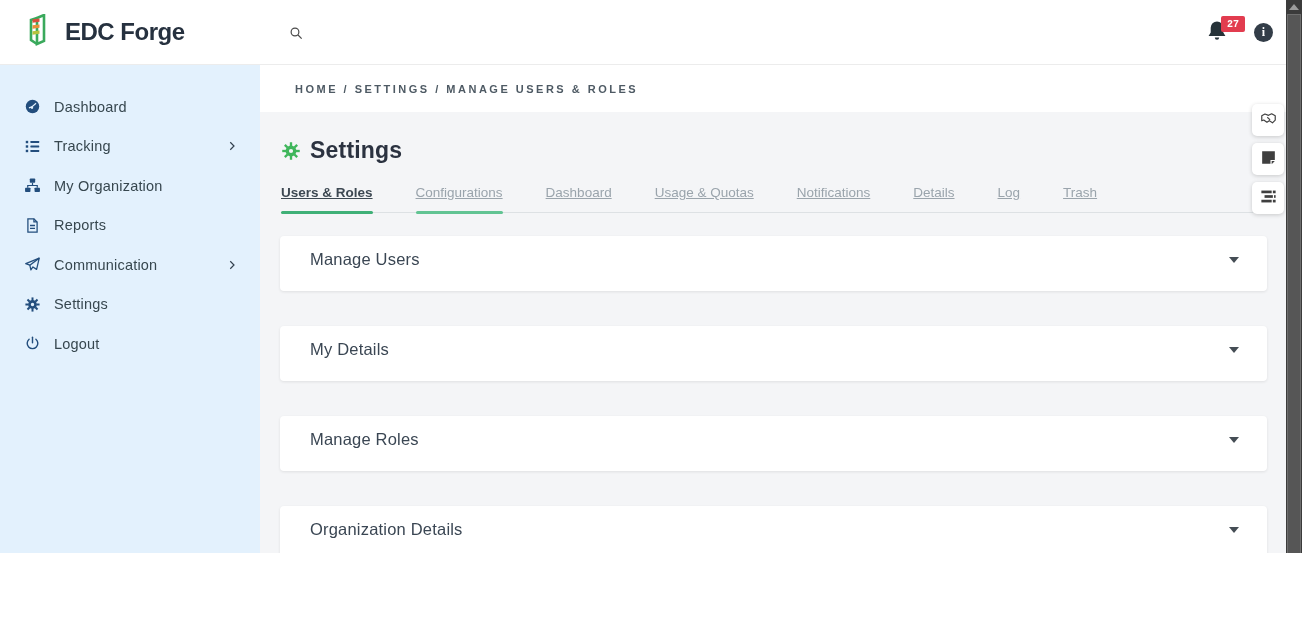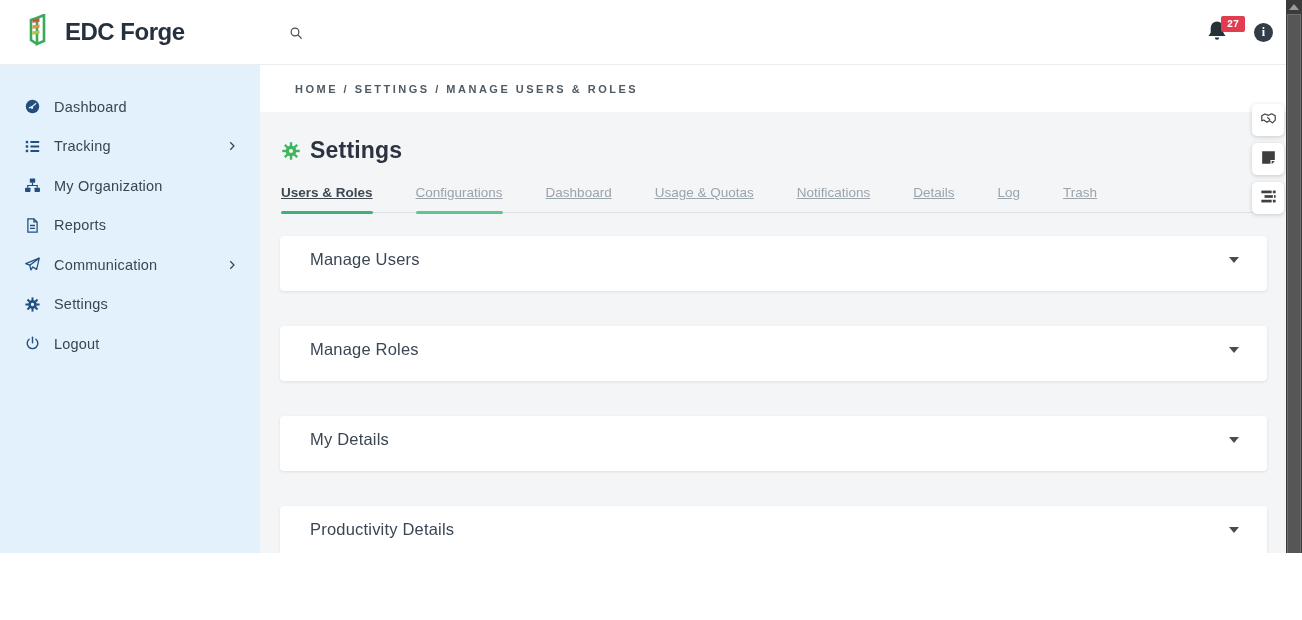--- a/index.html
+++ b/index.html
@@ -236,29 +236,29 @@
       <div class="tab">Log</div>
       <div class="tab">Trash</div>
     </div>
 
     <div class="cards">
       <div class="card">
         <span class="card-title">Manage Users</span>
         <span class="caret"></span>
       </div>
       <div class="card">
+        <span class="card-title">My Details</span>
+        <span class="caret"></span>
+      </div>
+      <div class="card">
         <span class="card-title">Manage Roles</span>
         <span class="caret"></span>
       </div>
       <div class="card">
-        <span class="card-title">My Details</span>
-        <span class="caret"></span>
-      </div>
-      <div class="card">
-        <span class="card-title">Productivity Details</span>
+        <span class="card-title">Organization Details</span>
         <span class="caret"></span>
       </div>
     </div>
   </div>
 
   <div class="float-tools">
     <div class="tool-btn">
       <span>
         <svg width="19" height="19" viewBox="0 0 24 24" fill="none" stroke="#3f3f3f" stroke-width="1.5" stroke-linejoin="round">
           <path d="M3.5 8.5l4-2.2 4.5 1.7 4-2 4.5 2.5v5.5l-3.5 3.5-4-2.8-3 2-4-2.8-2.5 1z"></path>

